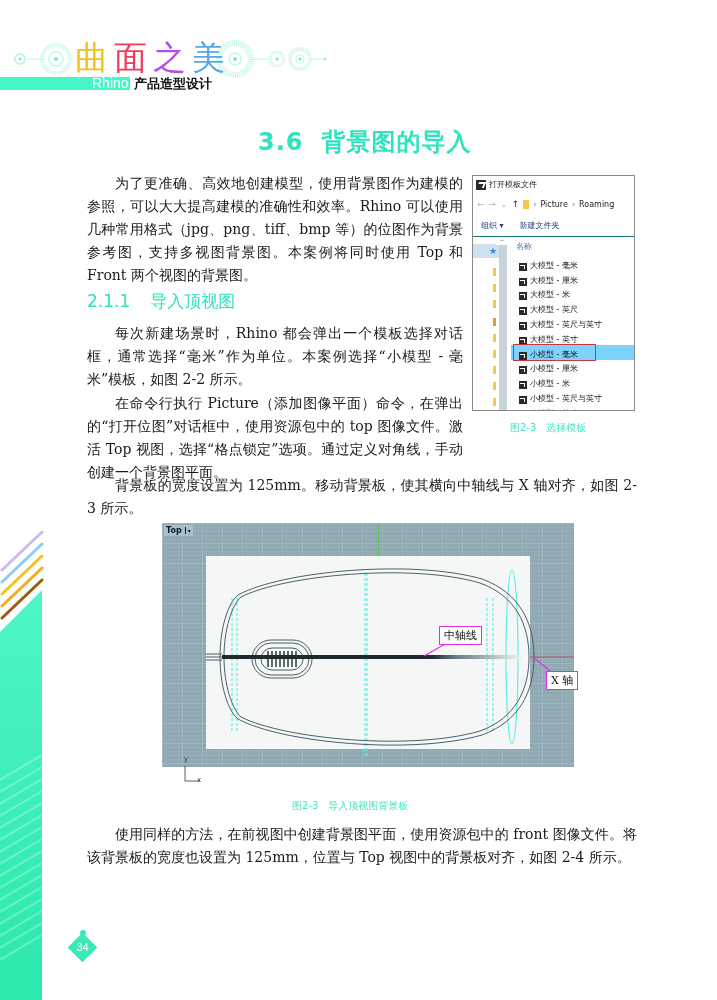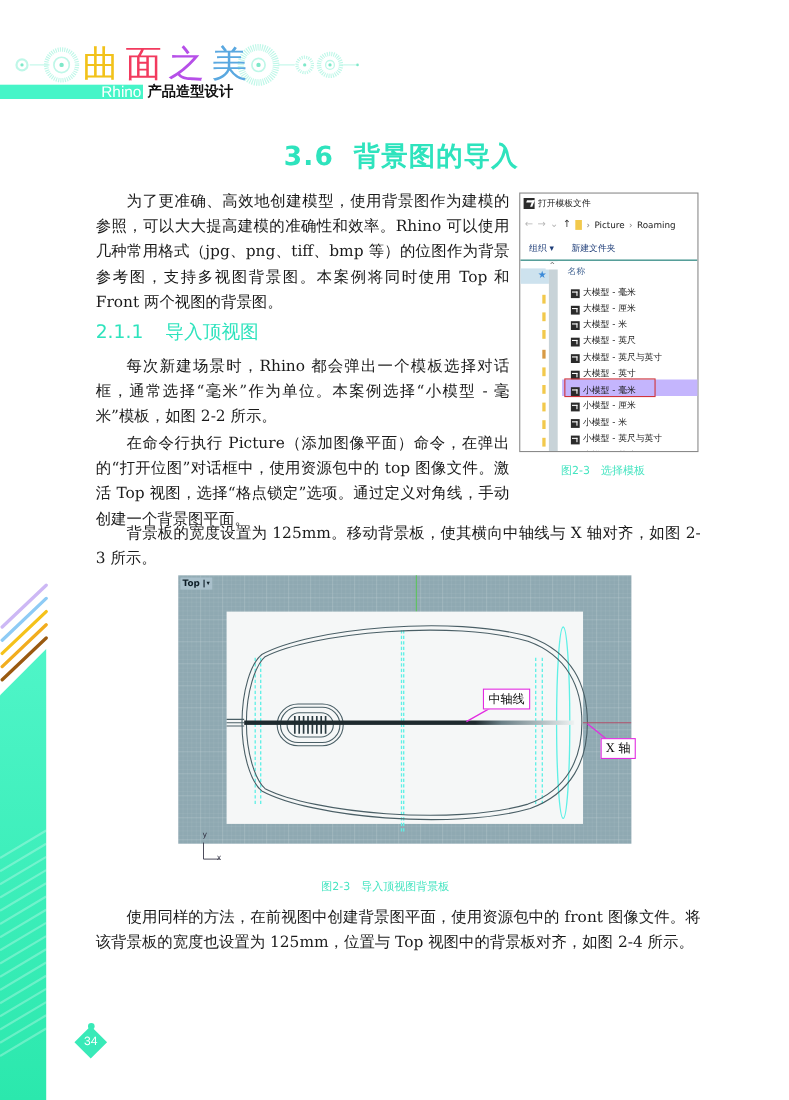--- a/index.html
+++ b/index.html
@@ -48,21 +48,21 @@
   .dlg-side { position: absolute; left: 0; top: 0; width: 26px; height: 174px; }
   .dlg-side .fold { position: absolute; left: 20px; width: 3px; height: 8px; background: #f2c94c; }
   .dlg-scroll { position: absolute; left: 26px; top: 0; width: 8px; height: 174px; background: #c8d3d8; }
   .dlg-scroll .up { position: absolute; left: 1px; top: 0; font-size: 6px; color: #444; background: #fff; width: 12px; left: -3px; text-align: center; }
   .dlg-side .star { position: absolute; left: 0; top: 6px; width: 26px; height: 14px; background: #cde2ee; color: #3b8ad8; font-size: 9px; text-align: right; padding-right: 2px; line-height: 14px; }
   .dlg-list { position: absolute; left: 38px; top: 0; width: 125px; }
   .dlg-list .col-head { font-size: 8px; color: #4a6a96; height: 18px; line-height: 18px; padding-left: 5px; }
   .dlg-item { height: 14.8px; display: flex; align-items: flex-end; font-size: 8px; color: #1a1a1a; padding-left: 8px; position: relative; }
   .dlg-item .ficon { width: 8px; height: 8px; background: #2a2a2a; margin-right: 3px; position: relative; }
   .dlg-item .ficon::after { content: ""; position: absolute; left: 1px; top: 2px; width: 4px; height: 3px; border-top: 1px solid #fff; border-right: 1px solid #fff; }
-  .dlg-item.sel { background: #c4b5fd; }
+  .dlg-item.sel { background: #7dd3fc; }
   .dlg-item.sel .hl { position: absolute; left: 2px; top: -1px; width: 83px; height: 17px; border: 1.5px solid #d0343b; }
   .cap22 { position: absolute; left: 510px; top: 421px; font-family: "DejaVu Sans", sans-serif; font-size: 10px; color: #44e4c0; white-space: nowrap; }
   .cap22 .num { margin-right: 10px; }
 
   
   .vp { position: absolute; left: 139px; top: 523px; width: 412px; height: 244px; background-color: #8fa9b2;
         background-image:
           linear-gradient(rgba(255,255,255,0.10) 1px, transparent 1px),
           linear-gradient(90deg, rgba(255,255,255,0.10) 1px, transparent 1px),
           linear-gradient(rgba(255,255,255,0.05) 1px, transparent 1px),

